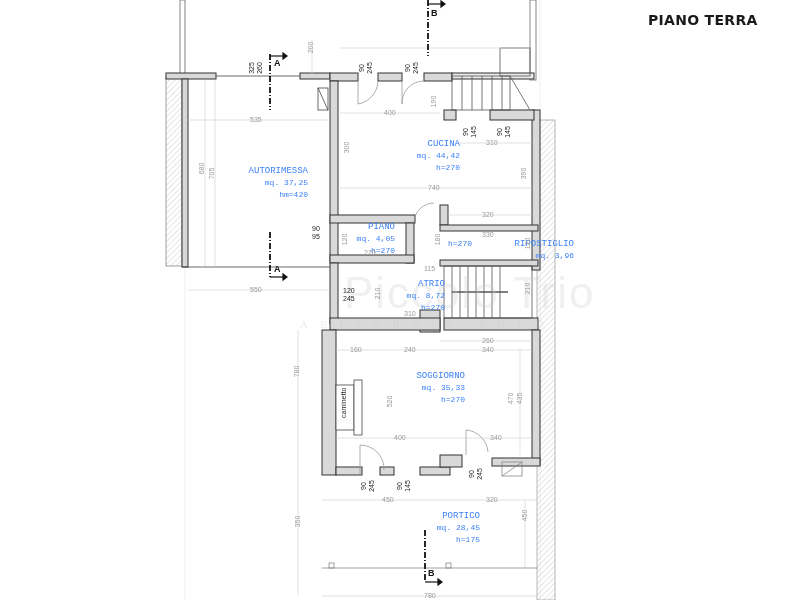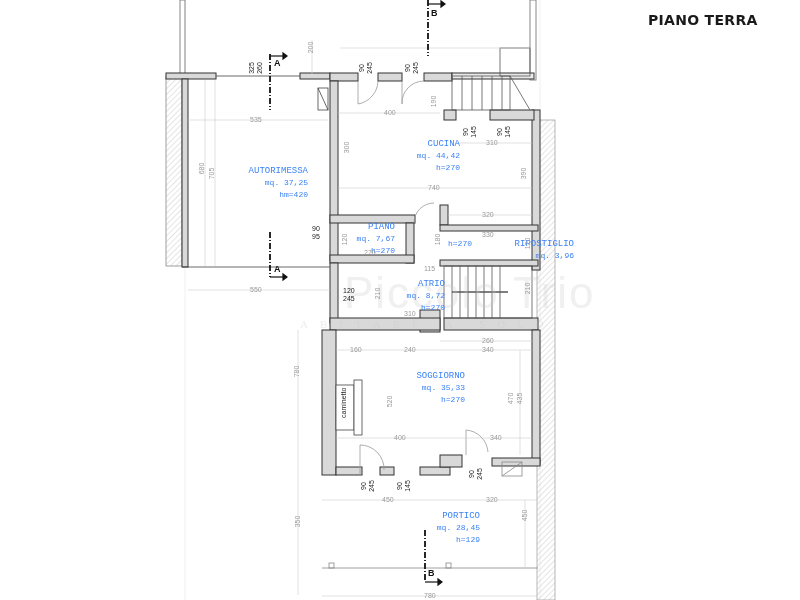--- a/index.html
+++ b/index.html
@@ -182,21 +182,21 @@
   <span class="area">mq. 37,25</span>
   <span class="height">hm=420</span>
 </div>
 <div class="room-label" style="left:380px;top:138px;width:80px;">
   <span class="name">CUCINA</span>
   <span class="area">mq. 44,42</span>
   <span class="height">h=270</span>
 </div>
 <div class="room-label" style="left:345px;top:221px;width:50px;">
   <span class="name">PIANO</span>
-  <span class="area">mq. 7,67</span>
+  <span class="area">mq. 4,05</span>
   <span class="height">h=270</span>
 </div>
 <div class="room-label" style="left:470px;top:238px;width:60px;margin-left:44px;">
   <span class="name">RIPOSTIGLIO</span>
   <span class="area">mq. 3,96</span>
 </div>
 <div class="room-label" style="left:444px;top:238px;width:28px;">
   <span class="height">h=270</span>
 </div>
 <div class="room-label" style="left:395px;top:278px;width:50px;">
@@ -205,21 +205,21 @@
   <span class="height">h=270</span>
 </div>
 <div class="room-label" style="left:395px;top:370px;width:70px;">
   <span class="name">SOGGIORNO</span>
   <span class="area">mq. 35,33</span>
   <span class="height">h=270</span>
 </div>
 <div class="room-label" style="left:420px;top:510px;width:60px;">
   <span class="name">PORTICO</span>
   <span class="area">mq. 28,45</span>
-  <span class="height">h=129</span>
+  <span class="height">h=175</span>
 </div>
 
 <div class="camino" style="left:340px;top:418px;">caminetto</div>
 
 <div class="section-mark" style="left:274px;top:58px;">A</div>
 <div class="section-mark" style="left:274px;top:264px;">A</div>
 <div class="section-mark" style="left:431px;top:8px;">B</div>
 <div class="section-mark" style="left:428px;top:568px;">B</div>
 
 <div class="door v" style="left:250px;top:60px;white-space:pre;">325

